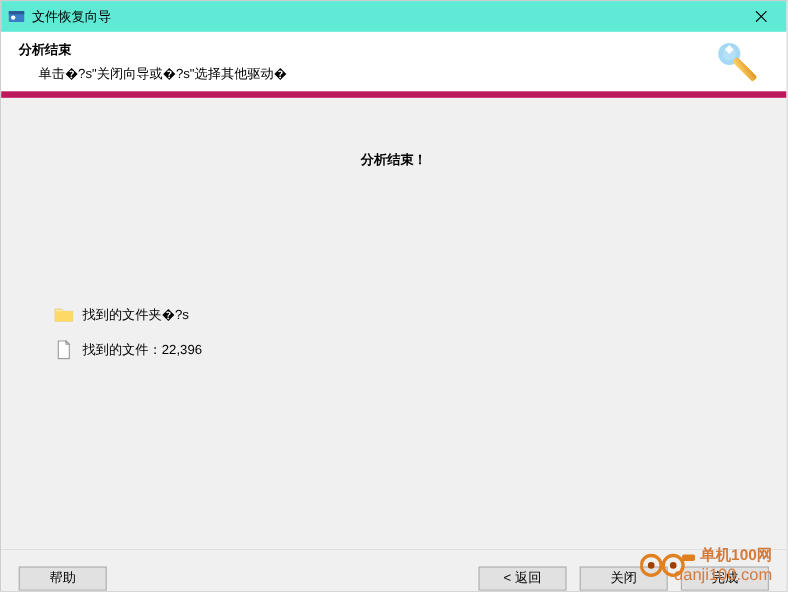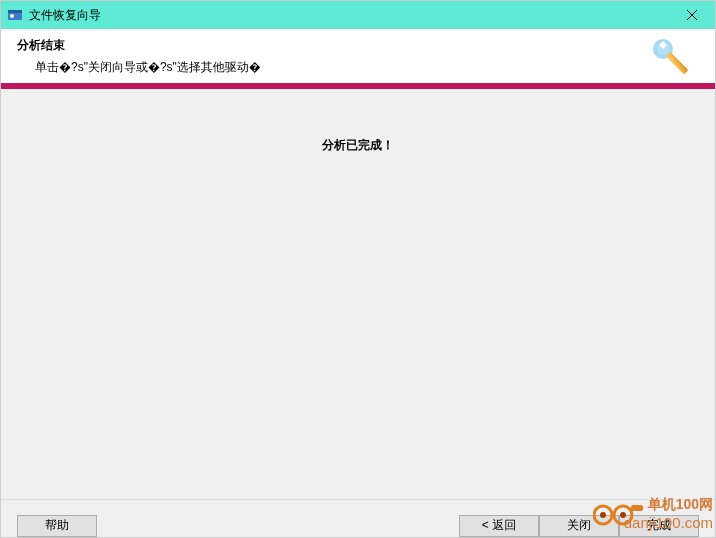--- a/index.html
+++ b/index.html
@@ -108,27 +108,27 @@
       height: 22px;
       min-width: 80px;
       background: #e1e1e1;
       border: 1px solid #adadad;
       font-size: 12px;
       color: #000;
       display: inline-flex;
       align-items: center;
       justify-content: center;
       cursor: pointer;
-      margin-left: 0;
+      margin-left: 12px;
       padding: 0 8px;
     }
     .btn:first-child { margin-left: 0; }
     .watermark {
       position: absolute;
-      right: 2px;
+      right: 13px;
       bottom: 6px;
       font-size: 10px;
       color: #c74800;
       pointer-events: none;
     }
     .watermark .logo {
       position: absolute;
       right: 70px;
       bottom: 2px;
     }
@@ -180,22 +180,43 @@
         <linearGradient id="wg" x1="0" y1="0" x2="1" y2="1">
           <stop offset="0" stop-color="#ffd970"></stop>
           <stop offset="1" stop-color="#e09020"></stop>
         </linearGradient>
       </defs>
     </svg>
   </div>
 </div>
 
 <div class="content">
-  <div class="complete-msg">分析已完成！</div>
-
+  <div class="complete-msg">分析结束！</div>
+
+  <div class="results">
+    <div class="result-row">
+      <span class="icon">
+        <svg viewBox="0 0 18 18" width="18" height="18">
+          <path d="M1 4 L7 4 L9 6 L17 6 L17 15 L1 15 Z" fill="#ffe9a8" stroke="#d9b94a" stroke-width="0.5"></path>
+          <path d="M1 6 L17 6 L17 15 L1 15 Z" fill="#ffd966"></path>
+        </svg>
+      </span>
+      <span>找到的文件夹�?s</span>
+    </div>
+    <div class="result-row">
+      <span class="icon">
+        <svg viewBox="0 0 18 18" width="18" height="18">
+          <path d="M4 1 L11 1 L14 4 L14 17 L4 17 Z" fill="#fff" stroke="#999" stroke-width="1"></path>
+          <path d="M11 1 L11 4 L14 4 Z" fill="#eee" stroke="#999" stroke-width="1"></path>
+        </svg>
+      </span>
+      <span>找到的文件：</span>
+      <span>22,396</span>
+    </div>
+  </div>
 </div>
 
 <div class="footer">
   <button class="btn">帮助</button>
   <div class="spacer"></div>
   <button class="btn">&lt; 返回</button>
   <button class="btn">关闭</button>
   <button class="btn">完成</button>
 </div>
 

